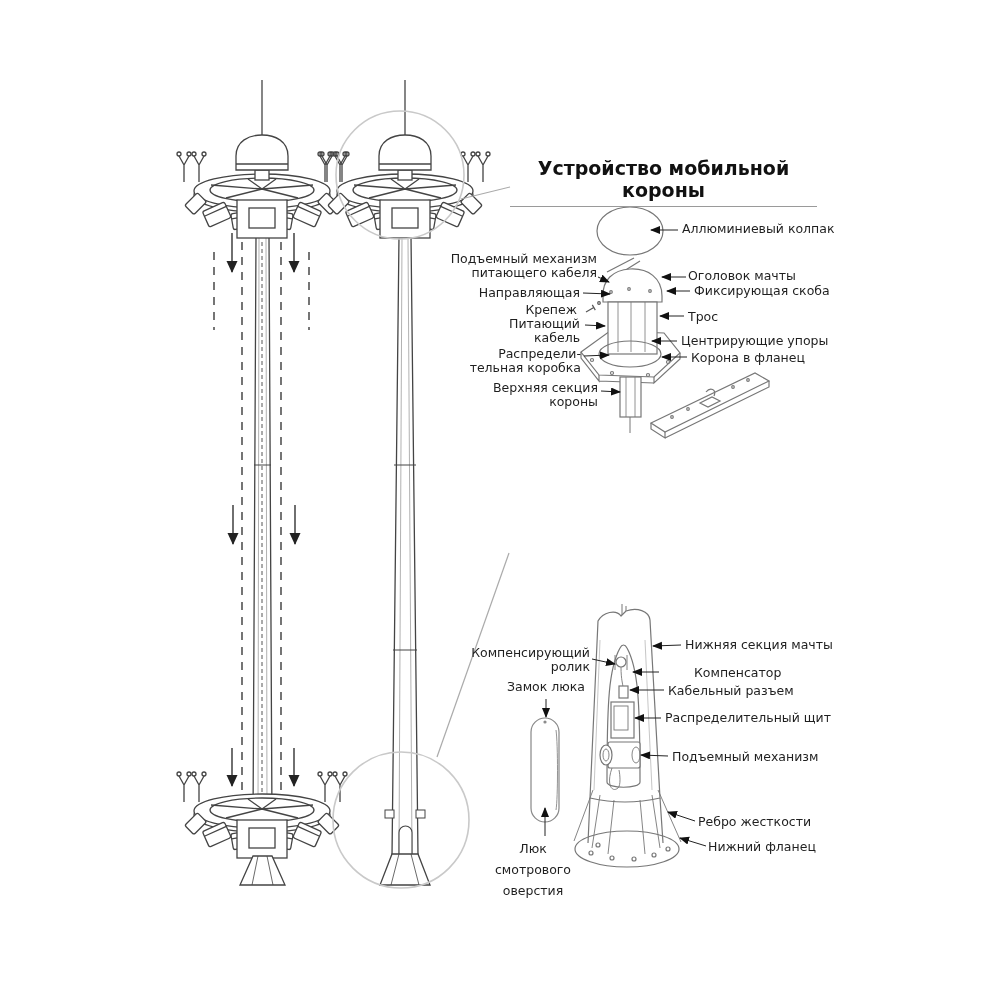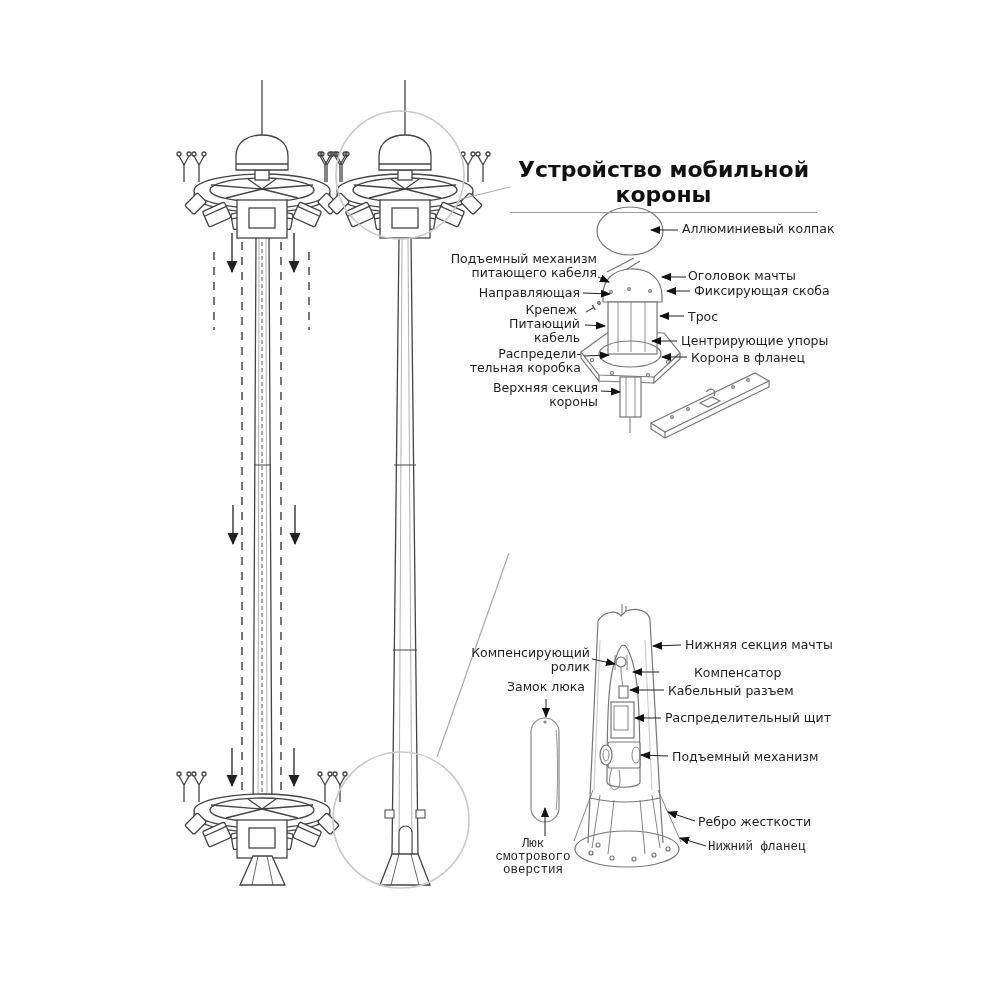--- a/index.html
+++ b/index.html
@@ -2,21 +2,21 @@
 <html><head>
 <meta charset="utf-8">
 <style>
   html,body{margin:0;padding:0;background:#fff;}
   #stage{position:relative;width:1000px;height:1000px;background:#fff;overflow:hidden;
          font-family:"DejaVu Sans","Liberation Sans",sans-serif;color:#1a1a1a;}
   svg{position:absolute;left:0;top:0;}
   .lbl{position:absolute;font-size:12.5px;line-height:14px;white-space:pre-line;color:#1f1f1f;text-align:center;}
   .lbl.r{text-align:right;}
   .lbl.c{text-align:center;transform:translateX(-50%);}
-  .sec-title{position:absolute;font-size:22px;font-weight:bold;text-align:center;
+  .sec-title{position:absolute;font-size:19px;font-weight:bold;text-align:center;
              color:#111;padding-bottom:5px;border-bottom:1.3px solid #9a9a9a;}
 </style>
 </head>
 <body>
 
 <div id="stage">
 
 <svg width="1000" height="1000" viewBox="0 0 1000 1000">
   <defs>
     <marker id="ah" markerUnits="userSpaceOnUse" markerWidth="11" markerHeight="9" refX="9" refY="4" orient="auto">
@@ -248,18 +248,18 @@
 
   <div class="lbl" style="left:685px;top:638px;">Нижняя секция мачты</div>
   <div class="lbl r" style="right:410px;top:646px;">Компенсирующий
 ролик</div>
   <div class="lbl" style="left:681px;top:666px;margin-left:13px;">Компенсатор</div>
   <div class="lbl" style="left:668px;top:684px;">Кабельный разъем</div>
   <div class="lbl c" style="left:546px;top:680px;">Замок люка</div>
   <div class="lbl" style="left:665px;top:711px;">Распределительный щит</div>
   <div class="lbl" style="left:672px;top:750px;">Подъемный механизм</div>
   <div class="lbl" style="left:698px;top:815px;">Ребро жесткости</div>
-  <div class="lbl" style="left:708px;top:840px;font-family:Liberation Mono, monospace;">Нижний фланец</div>
-  <div class="lbl c" style="left:533px;top:838px;line-height:13px;font-family:Liberation Mono, monospace;">Люк
+  <div class="lbl" style="left:708px;top:840px;">Нижний фланец</div>
+  <div class="lbl c" style="left:533px;top:838px;line-height:21px;">Люк
 смотрового
 оверстия</div>
 
 </div>
 
 </body></html>

